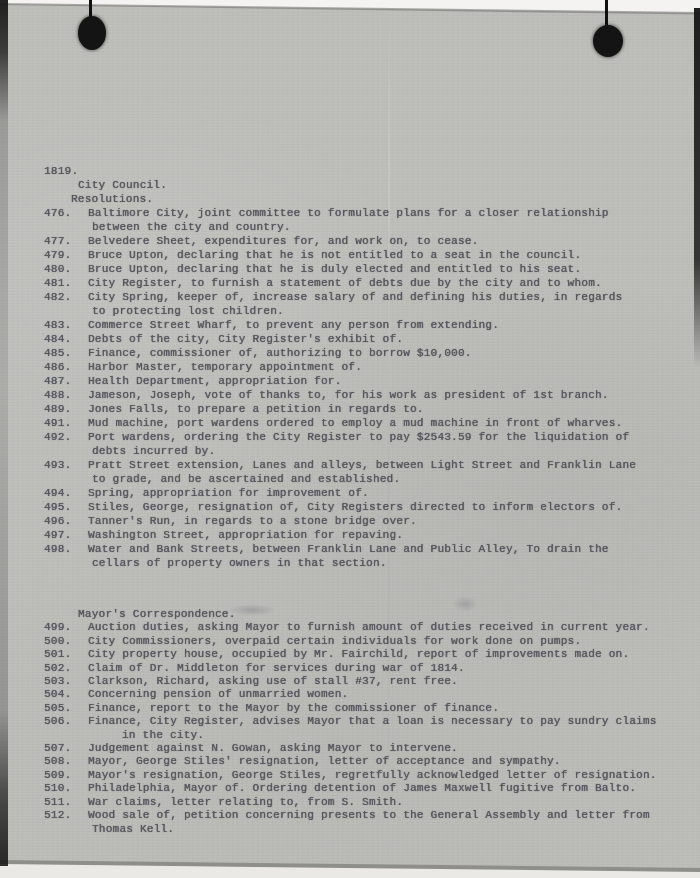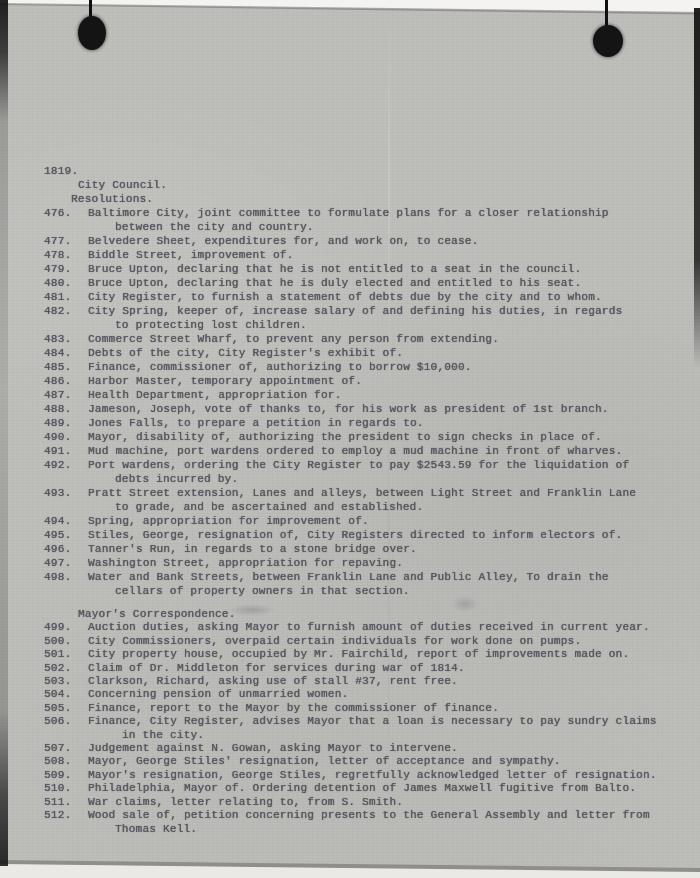--- a/index.html
+++ b/index.html
@@ -76,55 +76,53 @@
     font-size:11px;letter-spacing:0.25px;color:#57575f;white-space:nowrap;
     text-shadow:0 0 1px rgba(87,87,95,0.85), 0.4px 0.4px 0.6px rgba(87,87,95,0.45);
   }
   .block1{top:164px;line-height:14px;}
   .block2{top:608px;line-height:13.4px;}
   .year{padding-left:44px;}
   .h1{padding-left:78px;}
   .h2{padding-left:71px;}
   .entry{position:relative;padding-left:88px;}
   .entry .num{position:absolute;left:44px;}
-  .cont{padding-left:115px;}
+  .cont{padding-left:92px;}
   .cont.tight{padding-left:122px;}
 </style>
 </head>
 <body>
 
 <div class="scan">
   <div class="paper"></div>
   <div class="grain"></div>
   <div class="crease"></div>
   <div class="smudge-a"></div>
   <div class="smudge-b"></div>
 
   <div class="txtblock block1">
     <div class="year">1819.</div>
     <div class="h1">City Council.</div>
     <div class="h2">Resolutions.</div>
     <div id="entries-0">
         <div class="entry"><span class="num">476.</span><span class="txt">Baltimore City, joint committee to formulate plans for a closer relationship</span></div>
         <div class="cont">between the city and country.</div>
         <div class="entry"><span class="num">477.</span><span class="txt">Belvedere Sheet, expenditures for, and work on, to cease.</span></div>
-        <div class="entry"><span class="num">478.</span><span class="txt">Biddle Street, improvement of.</span></div>
         <div class="entry"><span class="num">479.</span><span class="txt">Bruce Upton, declaring that he is not entitled to a seat in the council.</span></div>
         <div class="entry"><span class="num">480.</span><span class="txt">Bruce Upton, declaring that he is duly elected and entitled to his seat.</span></div>
         <div class="entry"><span class="num">481.</span><span class="txt">City Register, to furnish a statement of debts due by the city and to whom.</span></div>
         <div class="entry"><span class="num">482.</span><span class="txt">City Spring, keeper of, increase salary of and defining his duties, in regards</span></div>
         <div class="cont">to protecting lost children.</div>
         <div class="entry"><span class="num">483.</span><span class="txt">Commerce Street Wharf, to prevent any person from extending.</span></div>
         <div class="entry"><span class="num">484.</span><span class="txt">Debts of the city, City Register's exhibit of.</span></div>
         <div class="entry"><span class="num">485.</span><span class="txt">Finance, commissioner of, authorizing to borrow $10,000.</span></div>
         <div class="entry"><span class="num">486.</span><span class="txt">Harbor Master, temporary appointment of.</span></div>
         <div class="entry"><span class="num">487.</span><span class="txt">Health Department, appropriation for.</span></div>
         <div class="entry"><span class="num">488.</span><span class="txt">Jameson, Joseph, vote of thanks to, for his work as president of 1st branch.</span></div>
         <div class="entry"><span class="num">489.</span><span class="txt">Jones Falls, to prepare a petition in regards to.</span></div>
-        <div class="entry"><span class="num">490.</span><span class="txt">Mayor, disability of, authorizing the president to sign checks in place of.</span></div>
         <div class="entry"><span class="num">491.</span><span class="txt">Mud machine, port wardens ordered to employ a mud machine in front of wharves.</span></div>
         <div class="entry"><span class="num">492.</span><span class="txt">Port wardens, ordering the City Register to pay $2543.59 for the liquidation of</span></div>
         <div class="cont">debts incurred by.</div>
         <div class="entry"><span class="num">493.</span><span class="txt">Pratt Street extension, Lanes and alleys, between Light Street and Franklin Lane</span></div>
         <div class="cont">to grade, and be ascertained and established.</div>
         <div class="entry"><span class="num">494.</span><span class="txt">Spring, appropriation for improvement of.</span></div>
         <div class="entry"><span class="num">495.</span><span class="txt">Stiles, George, resignation of, City Registers directed to inform electors of.</span></div>
         <div class="entry"><span class="num">496.</span><span class="txt">Tanner's Run, in regards to a stone bridge over.</span></div>
         <div class="entry"><span class="num">497.</span><span class="txt">Washington Street, appropriation for repaving.</span></div>
         <div class="entry"><span class="num">498.</span><span class="txt">Water and Bank Streets, between Franklin Lane and Public Alley,  To drain the</span></div>

